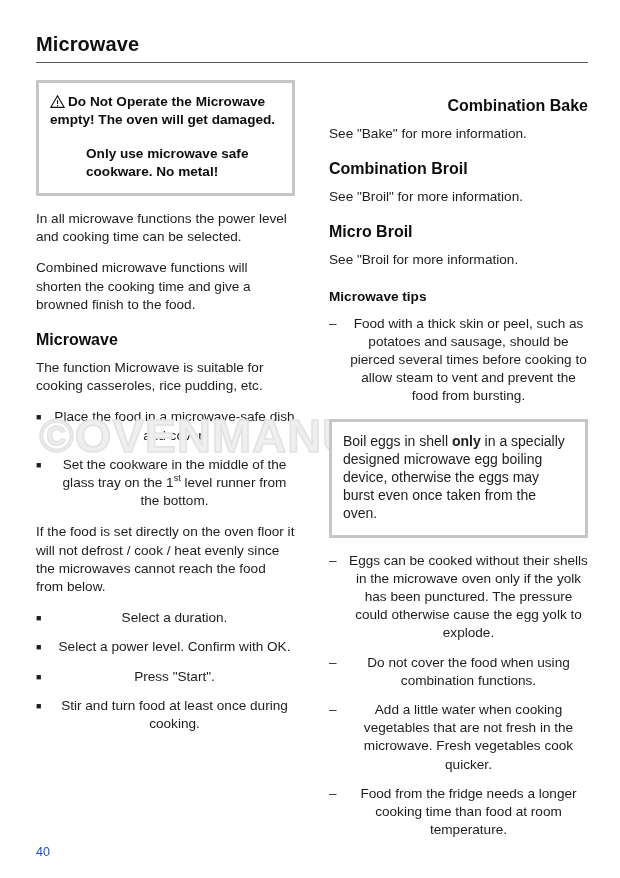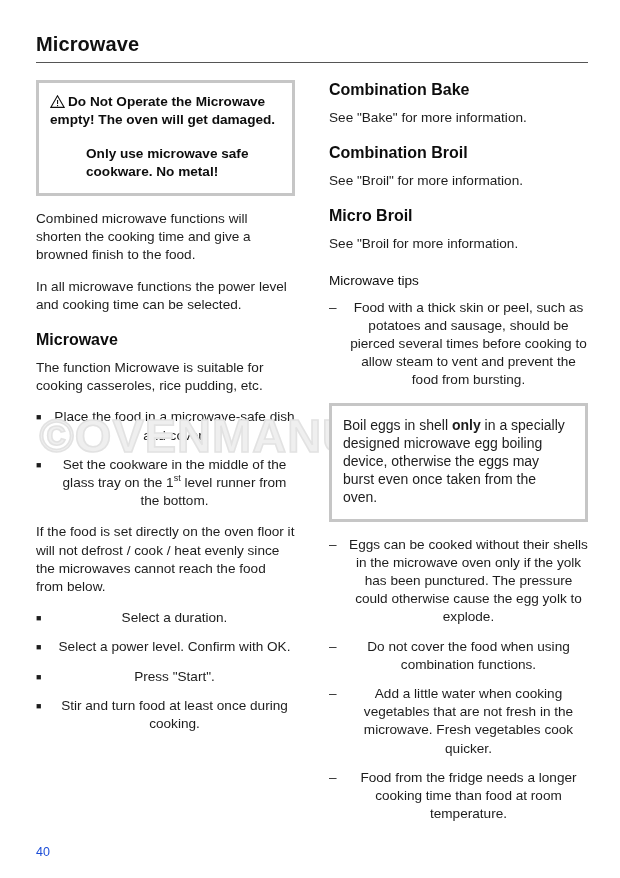--- a/index.html
+++ b/index.html
@@ -85,25 +85,26 @@
     color: #1d1d1d;
   }
   h2.section {
     font-size: 16px;
     font-weight: bold;
     margin: 16px 0 9px 0;
     line-height: 20px;
     color: #0d0d0d;
   }
   h2.section.first {
-    margin-top: 0;
+    margin-top: 16px;
+    text-align: right;
   }
   h3.subsection {
     font-size: 13.6px;
-    font-weight: normal;
+    font-weight: bold;
     margin: 18px 0 10px 0;
     line-height: 17px;
     color: #0d0d0d;
   }
 
   
   ul.blist {
     list-style: none;
     margin: 0 0 13px 0;
     padding: 0;
@@ -215,23 +216,23 @@
 
       <div class="notebox warn">
         <p><span class="warn-icon"><svg width="15" height="13" viewBox="0 0 15 13">
                 <polygon points="7.5,0.8 14.2,12.4 0.8,12.4" fill="none" stroke="#111" stroke-width="1.1"></polygon>
                 <rect x="7" y="5" width="1.1" height="4" fill="#111"></rect>
                 <rect x="7" y="10" width="1.1" height="1.2" fill="#111"></rect>
               </svg></span><span>Do Not Operate the Microwave empty! The oven will get damaged.</span></p>
         <p>Only use microwave safe cookware. No metal!</p>
       </div>
 
+      <p class="body">In all microwave functions the power level and cooking time can be selected.</p>
+
       <p class="body">Combined microwave functions will shorten the cooking time and give a browned finish to the food.</p>
-
-      <p class="body">In all microwave functions the power level and cooking time can be selected.</p>
 
       <h2 class="section">Microwave</h2>
 
       <p class="body">The function Microwave is suitable for cooking casseroles, rice pudding, etc.</p>
 
       <ul class="blist square">
         <li><span>Place the food in a microwave-safe dish and cover.</span></li>
         <li><span>Set the cookware in the middle of the glass tray on the 1</span><sup class="ord">st</sup><span> level runner from the bottom.</span></li>
       </ul>
 

